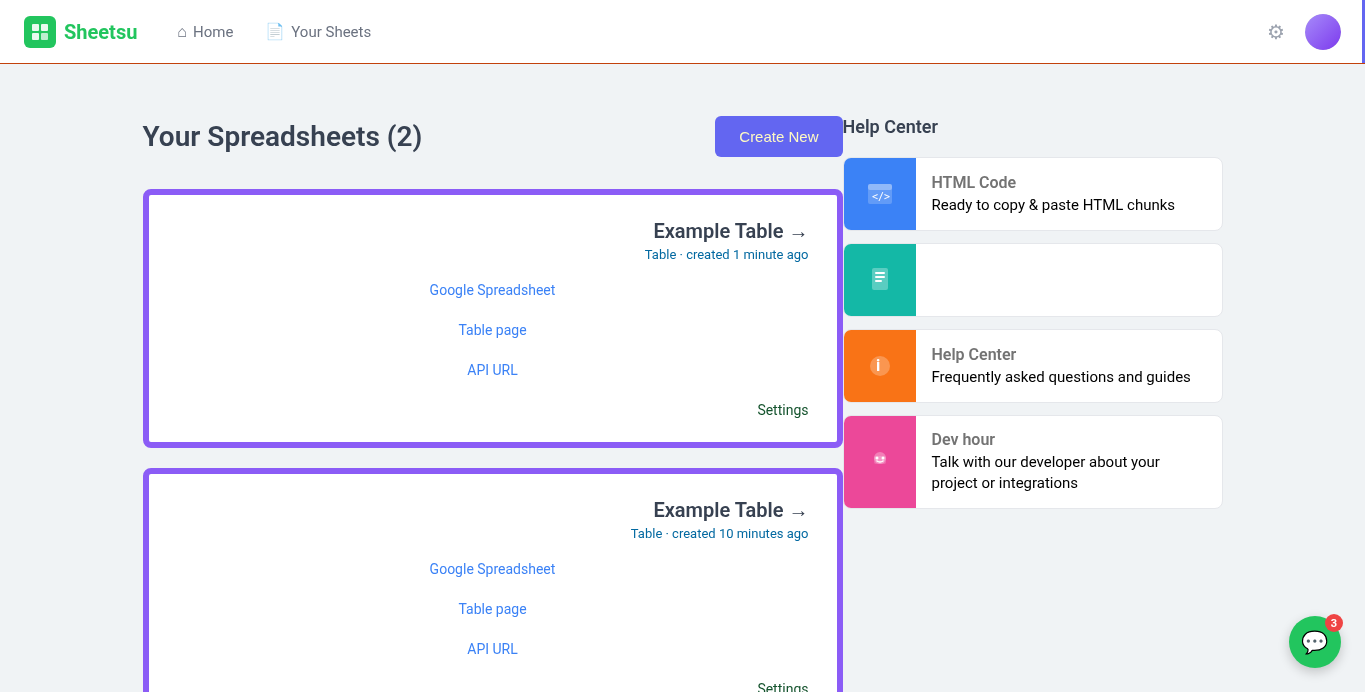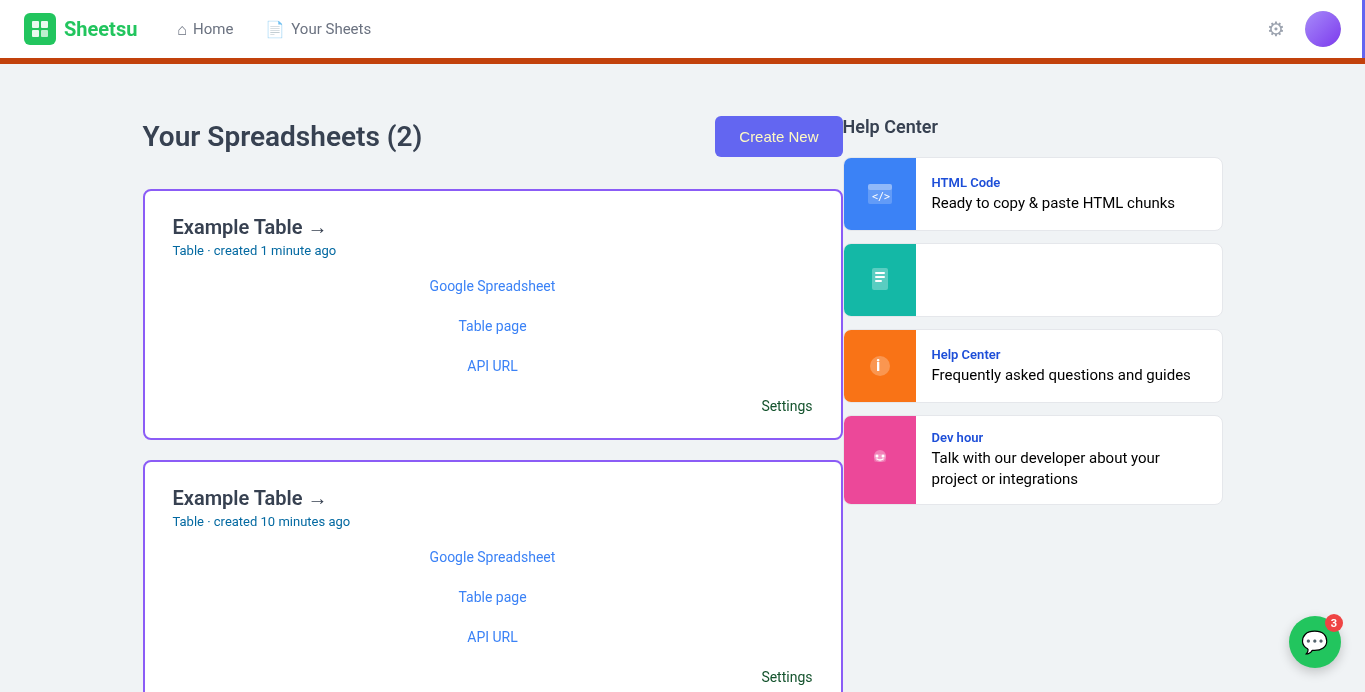--- a/index.html
+++ b/index.html
@@ -5,21 +5,21 @@
     * { box-sizing: border-box; margin: 0; padding: 0; }
     body { font-family: -apple-system, BlinkMacSystemFont, 'Segoe UI', Roboto, sans-serif; background: #f0f3f5; min-height: 100vh; }
 
     
     .navbar {
       background: #fff;
       height: 64px;
       display: flex;
       align-items: center;
       padding: 0 24px;
-      border-bottom: 6px solid #c2410c;
+      border-bottom: 1px solid #c2410c;
       position: relative;
     }
     .navbar-brand {
       display: flex;
       align-items: center;
       gap: 8px;
       text-decoration: none;
       margin-right: 40px;
     }
     .brand-icon {
@@ -122,24 +122,25 @@
       border-radius: 6px;
       padding: 12px 24px;
       font-size: 15px;
       font-weight: 500;
       cursor: pointer;
     }
 
     
     .sheet-card {
       background: #fff;
-      border: 2px solid #8b5cf6;
+      border: 6px solid #8b5cf6;
       border-radius: 8px;
       padding: 24px 28px;
       margin-bottom: 20px;
+      text-align: right;
     }
     .sheet-title {
       font-size: 20px;
       font-weight: 600;
       color: #374151;
       margin-bottom: 4px;
     }
     .sheet-meta {
       font-size: 13px;
       color: #0369a1;
@@ -192,23 +193,23 @@
       color: white;
       flex-shrink: 0;
     }
     .help-card-body {
       padding: 14px 16px;
       display: flex;
       flex-direction: column;
       justify-content: center;
     }
     .help-card-title {
-      font-size: 13px;
+      font-size: 16px;
       font-weight: 600;
-      color: #1d4ed8;
+      color: #737373;
       margin-bottom: 3px;
     }
     .help-card-desc {
       font-size: 15px;
       color: #000000;
       line-height: 1.4;
     }
 
     
     .chat-btn {

